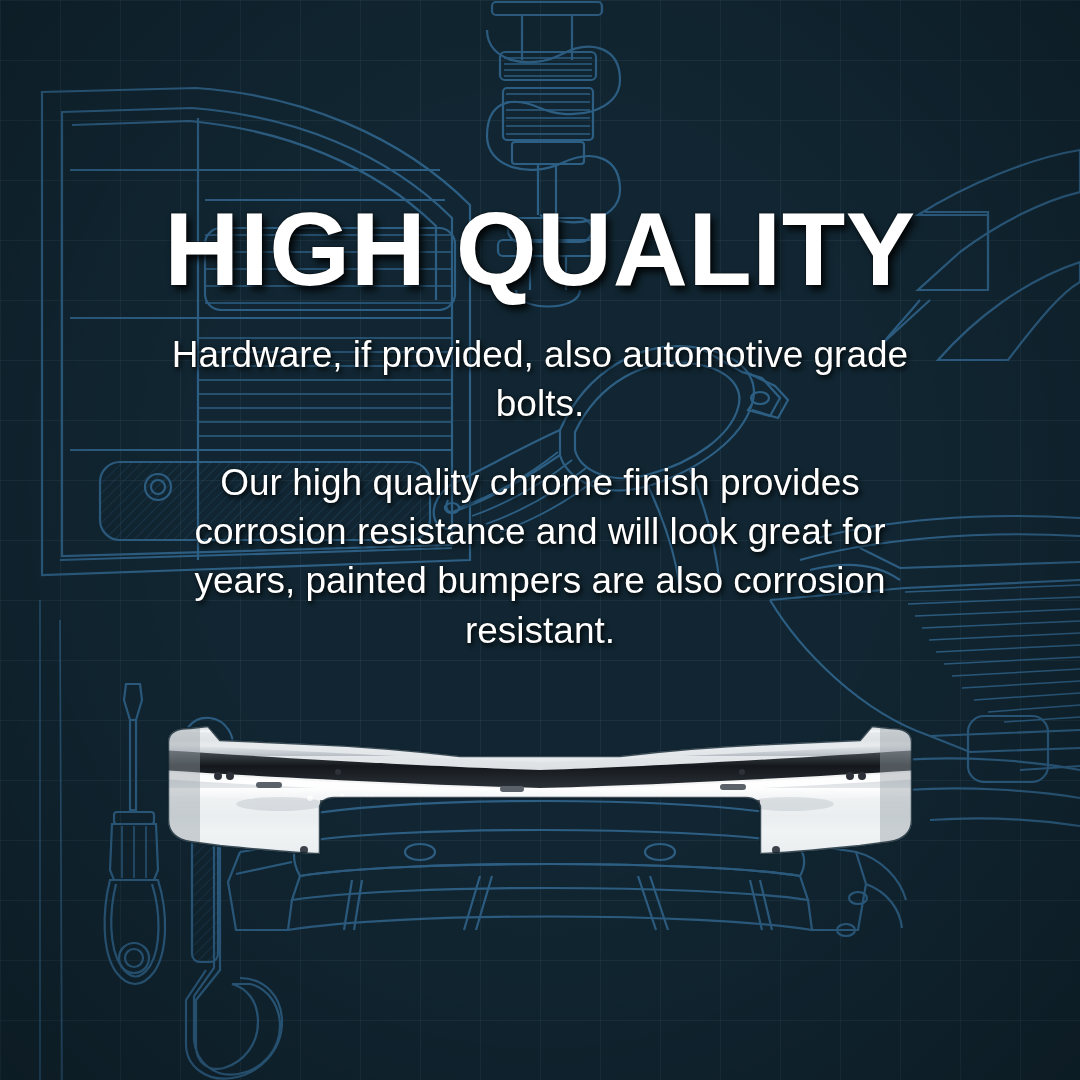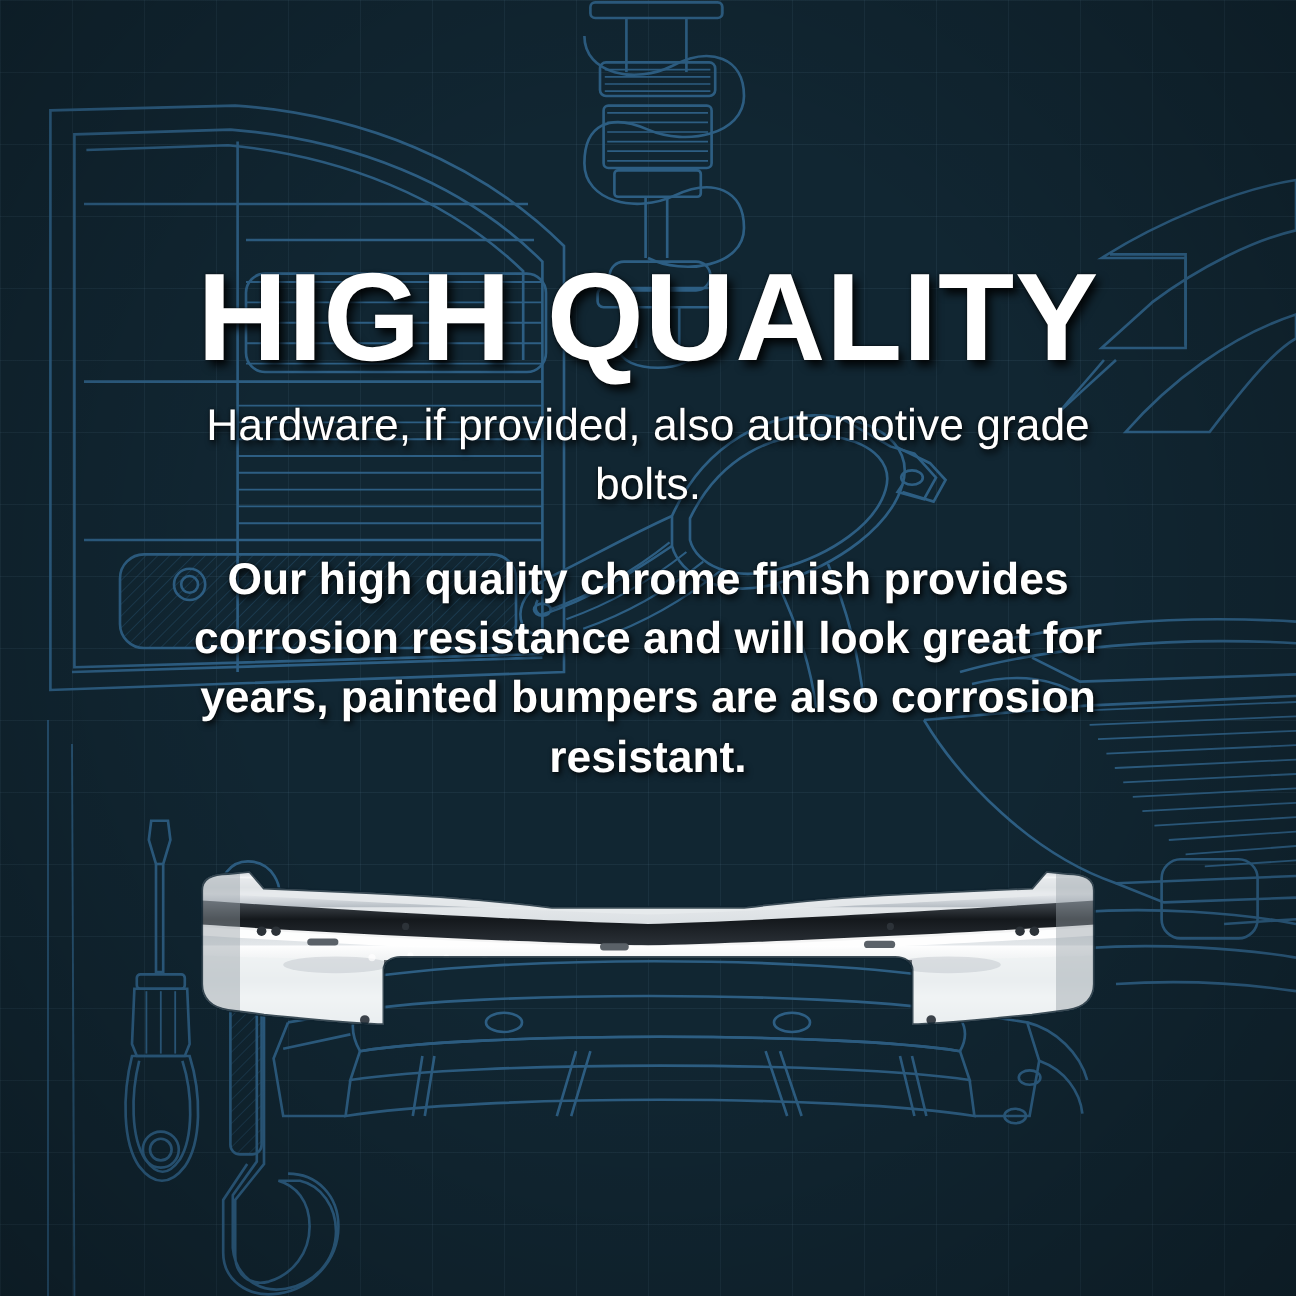--- a/index.html
+++ b/index.html
@@ -45,21 +45,21 @@
     left: 0;
     right: 0;
     top: 0;
     text-align: center;
   }
   .headline {
     position: absolute;
     left: 0;
     right: 0;
     top: 196px;
-    margin: 16px;
+    margin: 0;
     color: #ffffff;
     font-size: 104px;
     line-height: 1.02;
     font-weight: 700;
     letter-spacing: 0.5px;
     font-stretch: condensed;
     text-shadow: 4px 5px 7px rgba(0,0,0,0.85), 0 0 2px rgba(0,0,0,0.9);
   }
   .para {
     position: absolute;
@@ -67,21 +67,21 @@
     right: 140px;
     margin: 0;
     color: #ffffff;
     font-size: 37px;
     line-height: 1.33;
     font-weight: 400;
     font-stretch: condensed;
     text-shadow: 2px 3px 5px rgba(0,0,0,0.85), 0 0 2px rgba(0,0,0,0.8);
   }
   .para-1 { top: 330px; }
-  .para-2 { top: 458px; font-weight: bold; }
+  .para-2 { top: 458px; }
 
   
   .product {
     position: absolute;
     left: 160px;
     top: 700px;
     width: 760px;
     height: 200px;
   }
   .product svg { display: block; width: 100%; height: 100%; }

